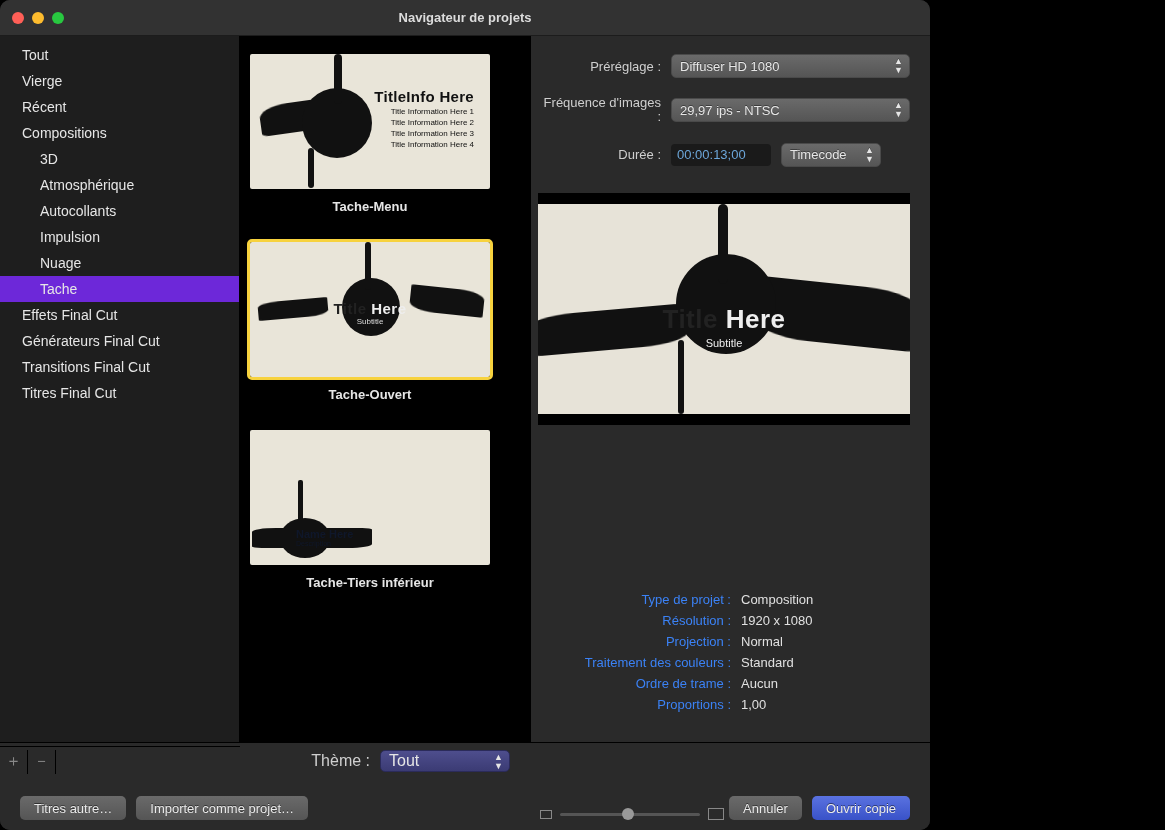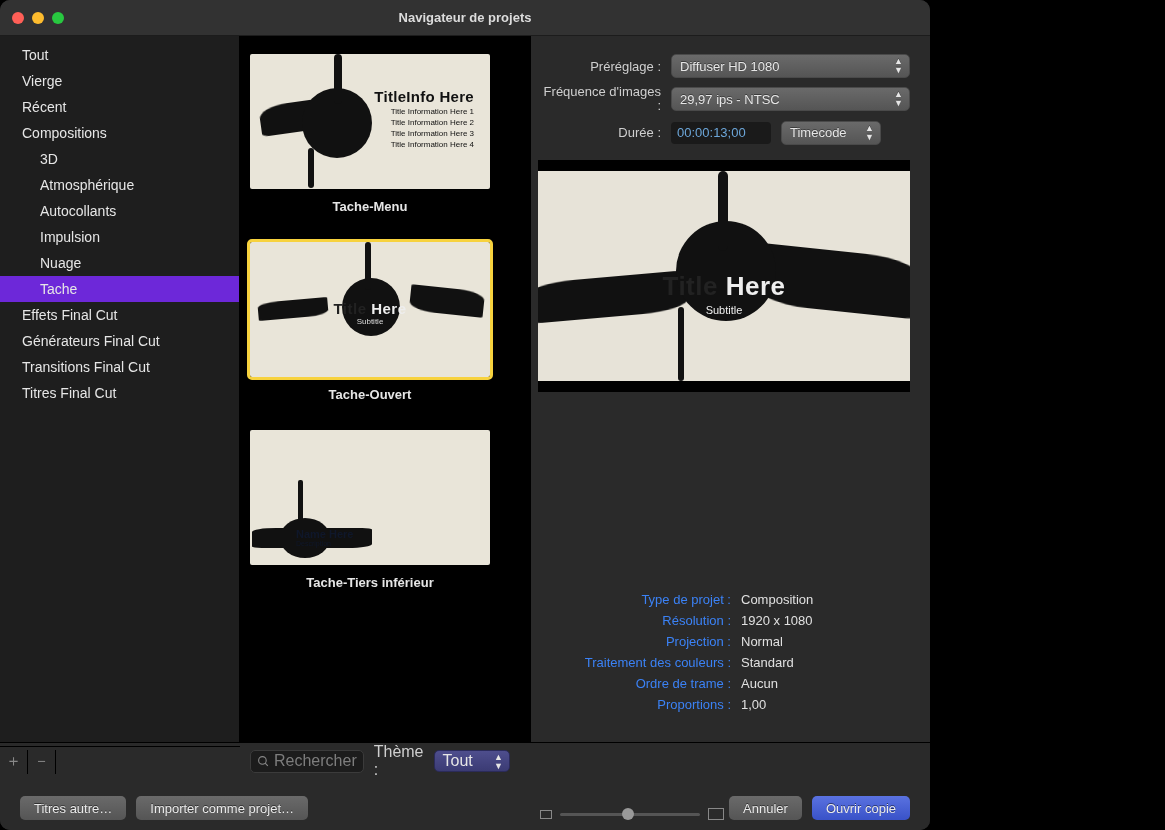--- a/index.html
+++ b/index.html
@@ -131,21 +131,21 @@
   .lower-thumb .txt .big { font-weight: 800; font-size: 11px; }
   .lower-thumb .txt .sub { font-size: 7px; }
   
   .inspector {
     width: 400px;
     background: #2a2a2a;
     border-left: 1px solid #000;
     padding: 18px 20px 10px 12px;
     display: flex;
     flex-direction: column;
-    gap: 7px;
+    gap: 18px;
     color: #cfcfcf;
     font-size: 13px;
   }
   .form-row {
     display: flex;
     align-items: center;
     gap: 10px;
   }
   .form-row .label {
     width: 118px;
@@ -453,27 +453,20 @@
   </div>
 
   <div class="bottom-area">
 
     <div class="sidebar-bottom" style="bottom:54px;">
       <div class="sq-btn">＋</div>
       <div class="sq-btn">－</div>
     </div>
 
     <div class="bottom-search-wrap">
-      <div class="search-input">
-        <svg width="13" height="13" viewBox="0 0 24 24" fill="none" stroke="#888" stroke-width="2">
-            <circle cx="10" cy="10" r="7"></circle>
-            <line x1="20" y1="20" x2="15" y2="15"></line>
-          </svg>
-        <span>Rechercher</span>
-      </div>
       <div class="theme-label">Thème :</div>
       <div class="theme-select">
         <span>Tout</span>
         <span class="arrows">▲<br>▼</span>
       </div>
     </div>
 
     <div class="bottom-left-btns">
       <div class="btn">Titres autre…</div>
       <div class="btn">Importer comme projet…</div>

